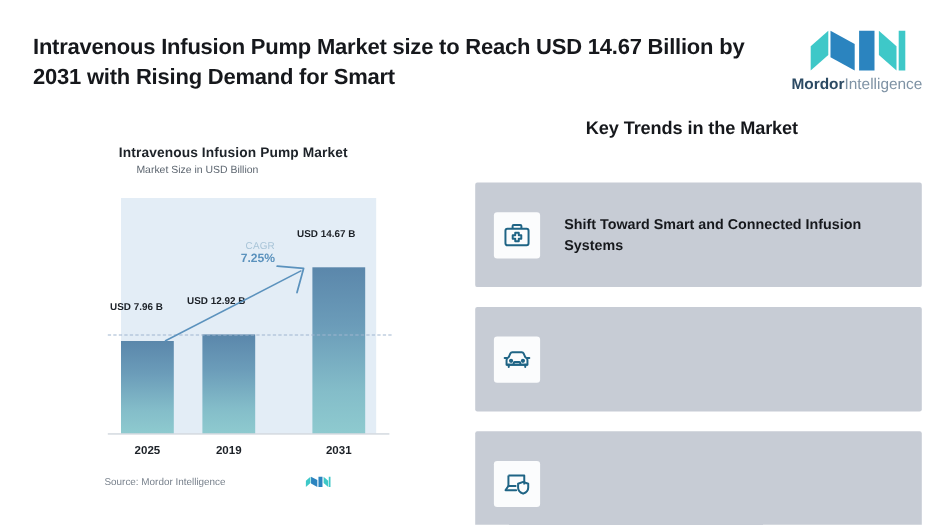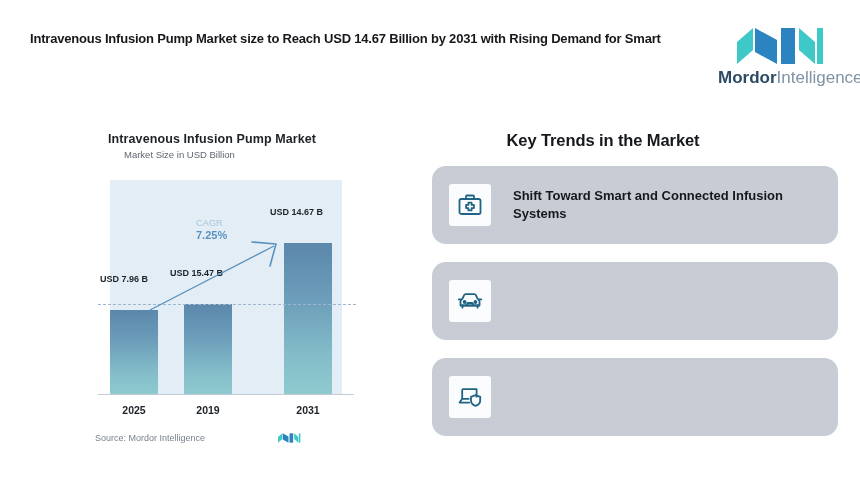--- a/index.html
+++ b/index.html
@@ -8,26 +8,26 @@
     background: #ffffff;
     font-family: "Liberation Sans", sans-serif;
     overflow: hidden;
   }
   .page { position: relative; width: 860px; height: 477px; background: #fff; }
 
   
   .header { position: absolute; left: 0; top: 0; width: 860px; height: 100px; }
   .title {
     position: absolute; left: 30px; top: 30px; width: 665px;
-    font-size: 13px; font-weight: bold; line-height: 1.36;
+    font-size: 20px; font-weight: bold; line-height: 1.36;
     color: #16181c; letter-spacing: -0.2px;
   }
   .brand { position: absolute; left: 718px; top: 26px; width: 122px; text-align: center; }
   .brand-mark { width: 100px; height: 40px; margin: 0 auto; display: block; }
-  .brand-text { margin-top: 3px; font-size: 17px; line-height: 1.1; white-space: nowrap; }
+  .brand-text { margin-top: 3px; font-size: 14px; line-height: 1.1; white-space: nowrap; }
   .brand-text .b1 { color: #2c4a63; font-weight: bold; }
   .brand-text .b2 { color: #7f93a5; font-weight: normal; }
 
   
   .chart-wrap { position: absolute; left: 88px; top: 132px; width: 290px; height: 320px; }
   .chart-title { font-size: 12.5px; font-weight: bold; color: #1d2228; letter-spacing: .1px; padding-left: 20px; }
   .chart-sub { margin-top: 3px; font-size: 9.5px; color: #5d6670; margin-left: 36px; }
 
   .plot { position: absolute; left: 0; top: 48px; width: 290px; height: 222px; }
   .plot-bg { position: absolute; left: 22px; top: 0; width: 232px; height: 214px; background: #e3edf6; }
@@ -41,43 +41,43 @@
     background: linear-gradient(180deg, #5b87ab 0%, #6b9cb9 35%, #84bdc9 75%, #8ecacf 100%); }
   .bar.b1 { left: 22px;  height: 84px; }
   .bar.b2 { left: 96px;  height: 90px; }
   .bar.b3 { left: 196px; height: 151px; }
 
   .bar-label { position: absolute; font-size: 9px; font-weight: bold; color: #1d2228; white-space: nowrap; }
   .bar-label.l1 { left: 12px;  top: 94px; }
   .bar-label.l2 { left: 82px;  top: 88px; }
   .bar-label.l3 { left: 182px; top: 27px; text-align: right; }
 
-  .cagr-box { position: absolute; left: 108px; top: 38px; text-align: left; width: 54px; }
+  .cagr-box { position: absolute; left: 108px; top: 38px; text-align: right; width: 54px; }
   .cagr-word { font-size: 9px; color: #a9c5d8; font-weight: normal; letter-spacing: .2px; }
   .cagr-val  { font-size: 11px; color: #5b92bd; font-weight: bold; margin-top: 1px; }
   .arrow-svg { position: absolute; left: 58px; top: 56px; }
 
   .xlabels { position: absolute; left: 0; top: 272px; width: 290px; height: 18px; }
   .xlab { position: absolute; font-size: 10.5px; font-weight: bold; color: #1d2228; width: 48px; text-align: center; }
   .xlab.x1 { left: 22px; }
   .xlab.x2 { left: 96px; }
   .xlab.x3 { left: 196px; }
 
   .chart-foot { position: absolute; left: 0; top: 298px; width: 290px; height: 22px; }
   .src { position: absolute; left: 7px; top: 3px; font-size: 9px; color: #78818c; }
   .foot-mark { position: absolute; left: 188px; top: 0px; }
 
   
-  .trends { position: absolute; left: 388px; top: 108px; width: 430px; margin-top: 23px; }
+  .trends { position: absolute; left: 414px; top: 108px; width: 430px; }
   .trends-title { font-size: 16.5px; font-weight: bold; color: #16181c; text-align: center; letter-spacing: -0.1px; }
 
   .cards { position: absolute; left: 432px; top: 166px; width: 406px; }
   .card {
-    position: relative; width: 406px; height: 78px; margin-bottom: 18px;
-    background: #c7ccd5; border-radius: 14px; display: flex; align-items: center;
+    position: relative; width: 406px; height: 95px; margin-bottom: 18px;
+    background: #c7ccd5; border-radius: 2px; display: flex; align-items: center;
   }
   .icon-tile {
     width: 42px; height: 42px; margin-left: 17px; background: #fbfcfd;
     border-radius: 3px; display: flex; align-items: center; justify-content: center; flex: 0 0 auto;
   }
   .card-text {
     margin-left: 22px; margin-right: 16px;
     font-size: 13px; font-weight: bold; color: #16181c; line-height: 1.42;
   }
 </style>
@@ -111,21 +111,21 @@
       <div class="plot-bg"></div>
 
       <div class="bar b1"></div>
       <div class="bar b2"></div>
       <div class="bar b3"></div>
 
       <div class="dashed-ref"></div>
       <div class="axis-line"></div>
 
       <div class="bar-label l1">USD 7.96 B</div>
-      <div class="bar-label l2">USD 15.47 B</div>
+      <div class="bar-label l2">USD 12.92 B</div>
       <div class="bar-label l3">USD 14.67 B</div>
 
       <div class="cagr-box">
         <div class="cagr-word">CAGR</div>
         <div class="cagr-val">7.25%</div>
       </div>
 
       <svg class="arrow-svg" width="150" height="80" viewBox="0 0 150 80">
         <line x1="4" y1="74" x2="128" y2="10" stroke="#5b92bd" stroke-width="1.4"></line>
         <polyline points="106,6 130,8 124,30" fill="none" stroke="#5b92bd" stroke-width="1.6" stroke-linecap="round" stroke-linejoin="round"></polyline>

